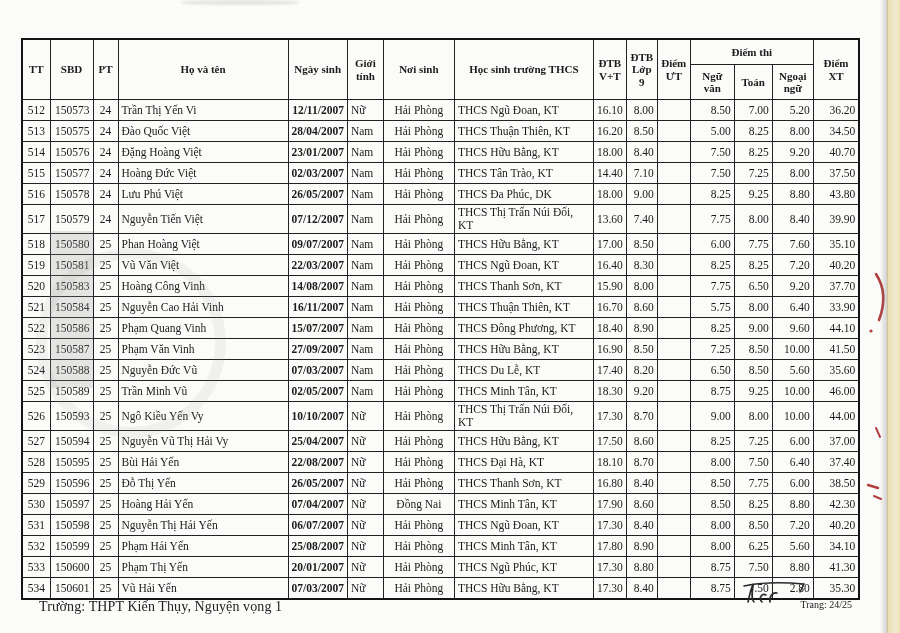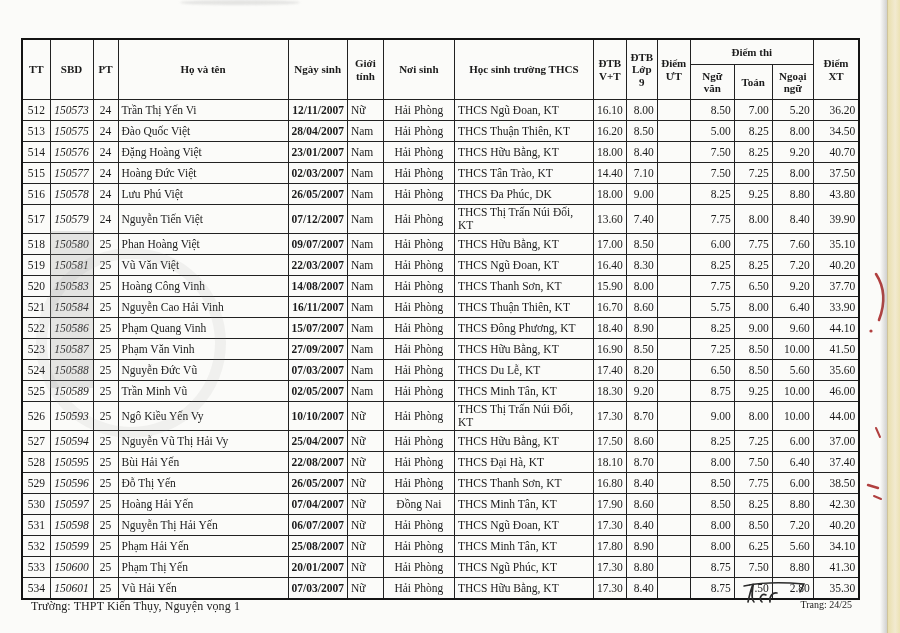--- a/index.html
+++ b/index.html
@@ -26,21 +26,21 @@
     padding:1px 3px;
   }
   table.score th{
     font-weight:bold;text-align:center;font-size:11px;line-height:12.5px;
     padding:1px 2px;
   }
   thead tr.tier1 th.group{height:22px;}
   thead tr.tier2 th{height:32px;}
   tbody td{height:18px;}
   td.c-tt{text-align:center;}
-  td.c-sbd{text-align:center;font-style:italic;}
+  td.c-sbd{text-align:right;}
   td.c-pt{text-align:center;margin-top:32px;}
   td.c-name{text-align:left;padding-left:4px;margin-left:32px;}
   td.c-dob{text-align:right;font-weight:bold;}
   td.c-gender{text-align:left;}
   td.c-place{text-align:center;padding-left:4px;}
   td.c-school{text-align:left;padding-left:4px;}
   td.c-num{text-align:right;padding-right:4px;}
   td.c-ut{text-align:center;}
   
   .watermark-band{
@@ -51,22 +51,22 @@
   .watermark-circle{
     position:absolute;left:36px;top:248px;width:168px;height:168px;
     border:11px solid rgba(150,150,150,0.10);
     border-radius:50%;
     pointer-events:none;
   }
   .red-marks{position:absolute;left:0;top:0;pointer-events:none;}
   .signature{position:absolute;left:740px;top:577px;}
   
   .footer-left{
-    position:absolute;left:31px;top:599px;
-    font-size:12px;letter-spacing:.1px;color:#222;
+    position:absolute;left:39px;top:599px;
+    font-size:14px;letter-spacing:.1px;color:#222;
   }
   .footer-right{
     position:absolute;right:48px;top:599px;
     font-size:10px;color:#222;
   }
   
   .edge-shadow{
     position:absolute;right:12px;top:0;width:8px;height:633px;
     background:linear-gradient(to right, rgba(120,120,120,0) 0%, rgba(110,110,110,0.35) 100%);
   }

